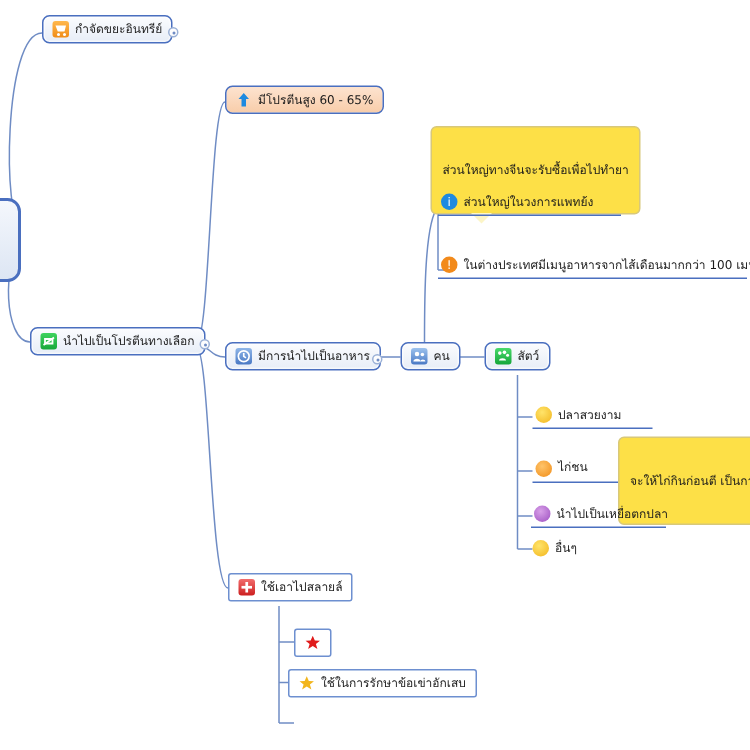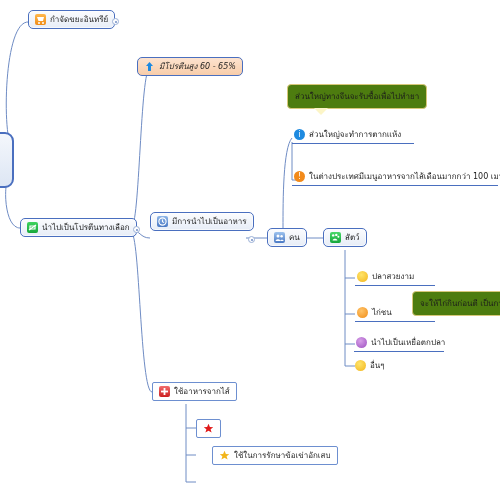--- a/index.html
+++ b/index.html
@@ -66,24 +66,24 @@
   
   .underlined{
     padding:2px 2px 3px 2px;
     border-bottom:1.5px solid #4a6fbf;
     background:transparent;
   }
 
   
   .callout{
     position:absolute;
-    background:#4d7c0f;
+    background:#fde047;
     border:1px solid #d8c87a;
     border-radius:4px;
-    padding:5px 7px;
+    padding:22px 7px;
     font-size:8px;
     color:#1b1b1b;
     white-space:nowrap;
     box-sizing:border-box;
   }
   .callout .tail{
     position:absolute;
     width:0;height:0;
   }
   .callout.down .tail{
@@ -188,56 +188,56 @@
       <svg viewBox="0 0 11 11" width="11" height="11">
           <path d="M2 3h7l-1 4H3.5z" fill="#fff"></path>
           <circle cx="4" cy="9" r="1" fill="#fff"></circle>
           <circle cx="8" cy="9" r="1" fill="#fff"></circle>
         </svg>
     </span>
     <span class="label">กำจัดขยะอินทรีย์</span>
   </div>
   <div class="handle" style="left:112px;top:18px;"></div>
 
-  <div class="node peach" style="left:137px;top:57px;font-style:italic;">
+  <div class="node peach" style="left:150px;top:57px;">
     <span class="ic" style="background:transparent;">
       <svg viewBox="0 0 11 11" width="11" height="11">
           <path d="M5.5 1 L9 5 H7 V10 H4 V5 H2 Z" fill="#1e8ae0"></path>
         </svg>
     </span>
     <span class="label">มีโปรตีนสูง 60 - 65%</span>
   </div>
 
   <div class="callout down" style="left:287px;top:84px;">
     <span>ส่วนใหญ่ทางจีนจะรับซื้อเพื่อไปทำยา</span>
     <span class="tail"></span>
   </div>
 
   <div class="node underlined" style="left:292px;top:127px;width:122px;">
     <span class="ic" style="background:#1e8ae0;border-radius:50%;">i</span>
-    <span class="label">ส่วนใหญ่จะทำการตากแห้ง</span>
+    <span class="label">ส่วนใหญ่ในวงการแพทย้ง</span>
   </div>
 
   <div class="node underlined" style="left:292px;top:169px;width:206px;">
     <span class="ic" style="background:#f28a1b;border-radius:50%;">!</span>
     <span class="label">ในต่างประเทศมีเมนูอาหารจากไส้เดือนมากกว่า 100 เมนู</span>
   </div>
 
   <div class="node boxed" style="left:20px;top:218px;">
     <span class="ic" style="background:linear-gradient(180deg,#3fd35f,#17a83a);">
       <svg viewBox="0 0 11 11" width="11" height="11">
           <path d="M3 7 L3 4 L8 4 L8 7 Z" fill="none" stroke="#fff" stroke-width="1.2"></path>
           <path d="M2 8 L9 3" stroke="#fff" stroke-width="1.2"></path>
         </svg>
     </span>
     <span class="label">นำไปเป็นโปรตีนทางเลือก</span>
   </div>
   <div class="handle" style="left:133px;top:226px;"></div>
 
-  <div class="node boxed" style="left:150px;top:212px;text-align:right;">
+  <div class="node boxed" style="left:150px;top:228px;text-align:right;">
     <span class="ic" style="background:linear-gradient(180deg,#8fb6e8,#4a79c4);">
       <svg viewBox="0 0 11 11" width="11" height="11">
           <circle cx="5.5" cy="5.5" r="3.6" fill="none" stroke="#fff" stroke-width="1.1"></circle>
           <path d="M5.5 3.4 V5.6 L7 6.6" stroke="#fff" stroke-width="1.1" fill="none"></path>
         </svg>
     </span>
     <span class="label">มีการนำไปเป็นอาหาร</span>
   </div>
   <div class="handle" style="left:248px;top:236px;"></div>
 
@@ -290,32 +290,32 @@
     <span class="label">อื่นๆ</span>
   </div>
 
   <div class="node plain" style="left:152px;top:382px;">
     <span class="ic" style="background:linear-gradient(180deg,#f26d6d,#cc1f1f);">
       <svg viewBox="0 0 11 11" width="11" height="11">
           <rect x="4.6" y="2" width="1.8" height="7" fill="#fff"></rect>
           <rect x="2" y="4.6" width="7" height="1.8" fill="#fff"></rect>
         </svg>
     </span>
-    <span class="label">ใช้อาหารจากไส์</span>
+    <span class="label">ใช้เอาไปสลายล์</span>
   </div>
 
   <div class="node plain" style="left:196px;top:419px;">
     <span class="ic" style="background:transparent;">
       <svg viewBox="0 0 11 11" width="11" height="11">
           <path d="M5.5 .8 L6.9 4 L10.3 4.2 L7.6 6.3 L8.6 9.6 L5.5 7.7 L2.4 9.6 L3.4 6.3 L.7 4.2 L4.1 4 Z" fill="#e01b1b"></path>
         </svg>
     </span>
   </div>
 
-  <div class="node plain" style="left:212px;top:446px;">
+  <div class="node plain" style="left:192px;top:446px;">
     <span class="ic" style="background:transparent;">
       <svg viewBox="0 0 11 11" width="11" height="11">
           <path d="M5.5 .8 L6.9 4 L10.3 4.2 L7.6 6.3 L8.6 9.6 L5.5 7.7 L2.4 9.6 L3.4 6.3 L.7 4.2 L4.1 4 Z" fill="#f2b51c"></path>
         </svg>
     </span>
     <span class="label">ใช้ในการรักษาข้อเข่าอักเสบ</span>
   </div>
 
 
 </div>

